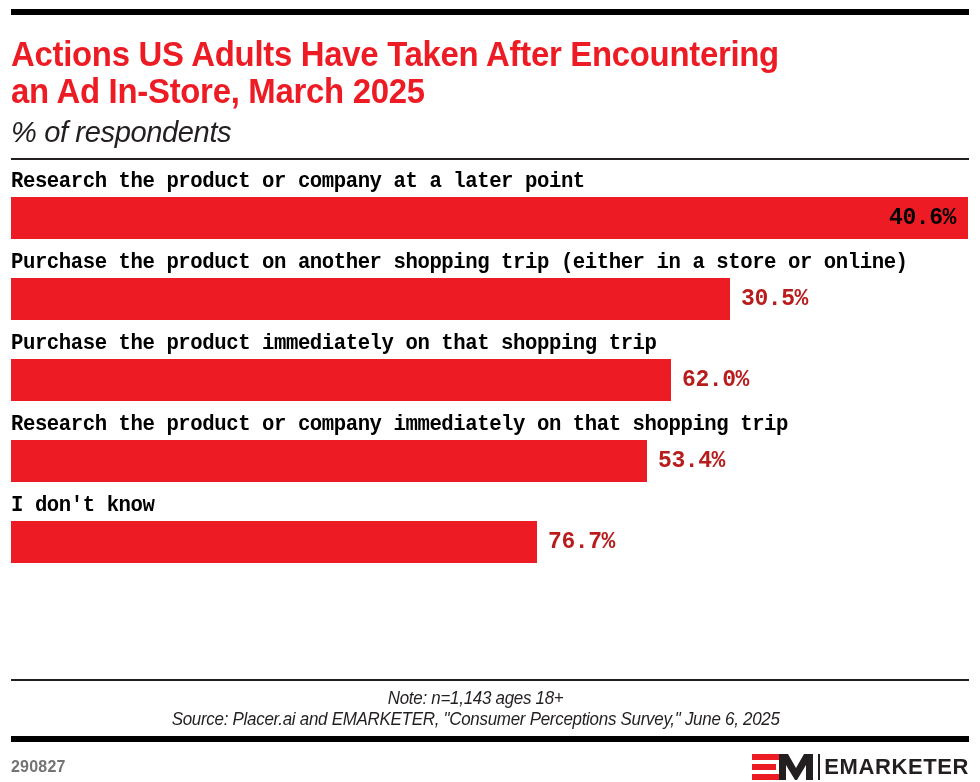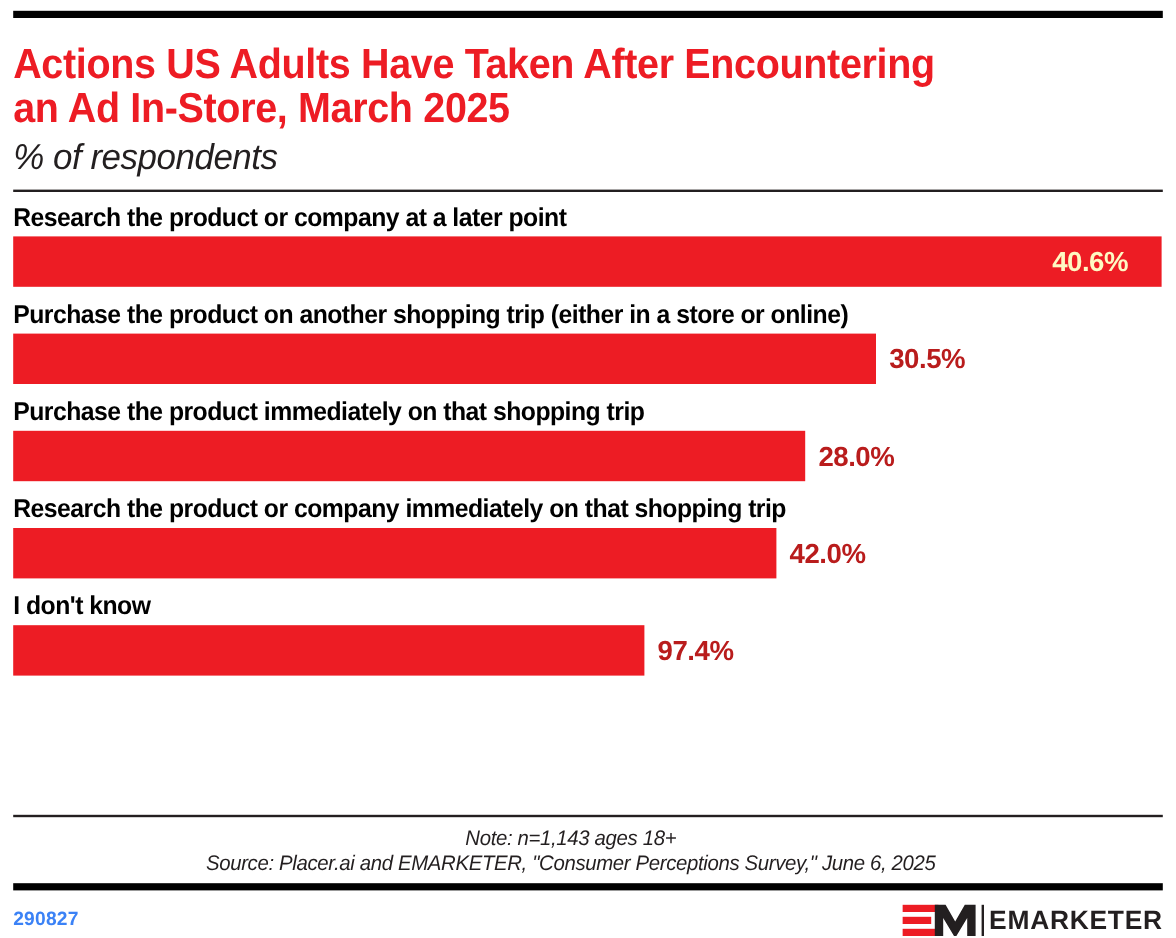--- a/index.html
+++ b/index.html
@@ -61,20 +61,21 @@
     font-weight: normal;
     letter-spacing: -0.4px;
     margin: 6px 0 9px 0;
     transform: scaleX(0.97);
     transform-origin: left top;
   }
 
   
   .chart {
     padding-top: 9px;
+    font-family: Liberation Mono, monospace;
   }
   .bar-group {
     margin-bottom: 11px;
   }
   .bar-group:last-child {
     margin-bottom: 12px;
   }
   .cat-label {
     color: #000000;
     font-size: 21.5px;
@@ -94,25 +95,25 @@
   }
   .bar {
     background: #ED1C24;
     height: 42px;
     display: flex;
     align-items: center;
     justify-content: flex-end;
     box-sizing: border-box;
   }
   .value-inside {
-    color: #fef9c3;
+    color: #000000;
     font-size: 23px;
     font-weight: bold;
     letter-spacing: -0.4px;
-    padding-right: 28px;
+    padding-right: 12px;
     white-space: nowrap;
   }
   .value-outside {
     color: #b91c1c;
     font-size: 23px;
     font-weight: bold;
     letter-spacing: -0.4px;
     line-height: 42px;
     padding-left: 11px;
     white-space: nowrap;
@@ -139,21 +140,21 @@
     transform-origin: left center;
     white-space: nowrap;
   }
   .idbar {
     height: 49px;
     display: flex;
     align-items: center;
     justify-content: space-between;
   }
   .chart-id {
-    color: #3b82f6;
+    color: #737373;
     font-size: 16px;
     font-weight: bold;
     letter-spacing: 0.2px;
   }
   .logo {
     display: flex;
     align-items: center;
     gap: 4px;
   }
   .logo-mark {
@@ -202,37 +203,37 @@
       <div class="bar-row">
         <div class="bar" style="width:719px"></div>
         <span class="value-outside">30.5%</span>
       </div>
     </div>
 
     <div class="bar-group">
       <div class="cat-label">Purchase the product immediately on that shopping trip</div>
       <div class="bar-row">
         <div class="bar" style="width:660px"></div>
-        <span class="value-outside">28.0%</span>
+        <span class="value-outside">62.0%</span>
       </div>
     </div>
 
     <div class="bar-group">
       <div class="cat-label">Research the product or company immediately on that shopping trip</div>
       <div class="bar-row">
         <div class="bar" style="width:636px"></div>
-        <span class="value-outside">42.0%</span>
+        <span class="value-outside">53.4%</span>
       </div>
     </div>
 
     <div class="bar-group">
       <div class="cat-label">I don't know</div>
       <div class="bar-row">
         <div class="bar" style="width:526px"></div>
-        <span class="value-outside">97.4%</span>
+        <span class="value-outside">76.7%</span>
       </div>
     </div>
 
   </div>
 
   <div class="footer">
     <div class="rule-thin"></div>
     <div class="notes">
       <div class="note-line">Note: n=1,143 ages 18+</div>
       <div class="note-line">Source: Placer.ai and EMARKETER, "Consumer Perceptions Survey," June 6, 2025</div>

